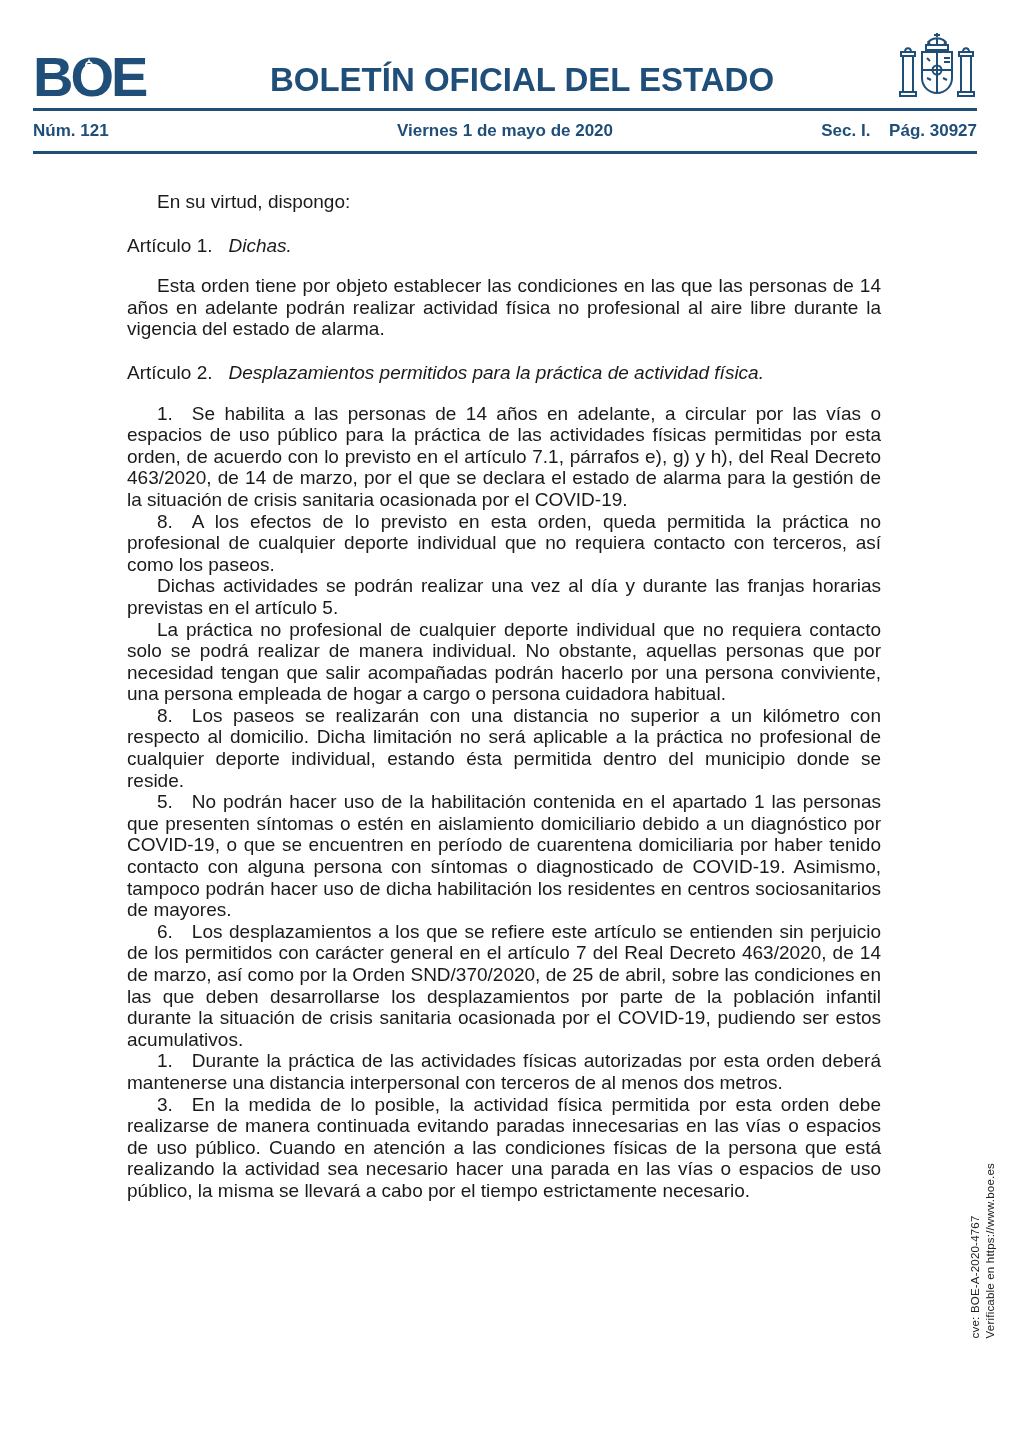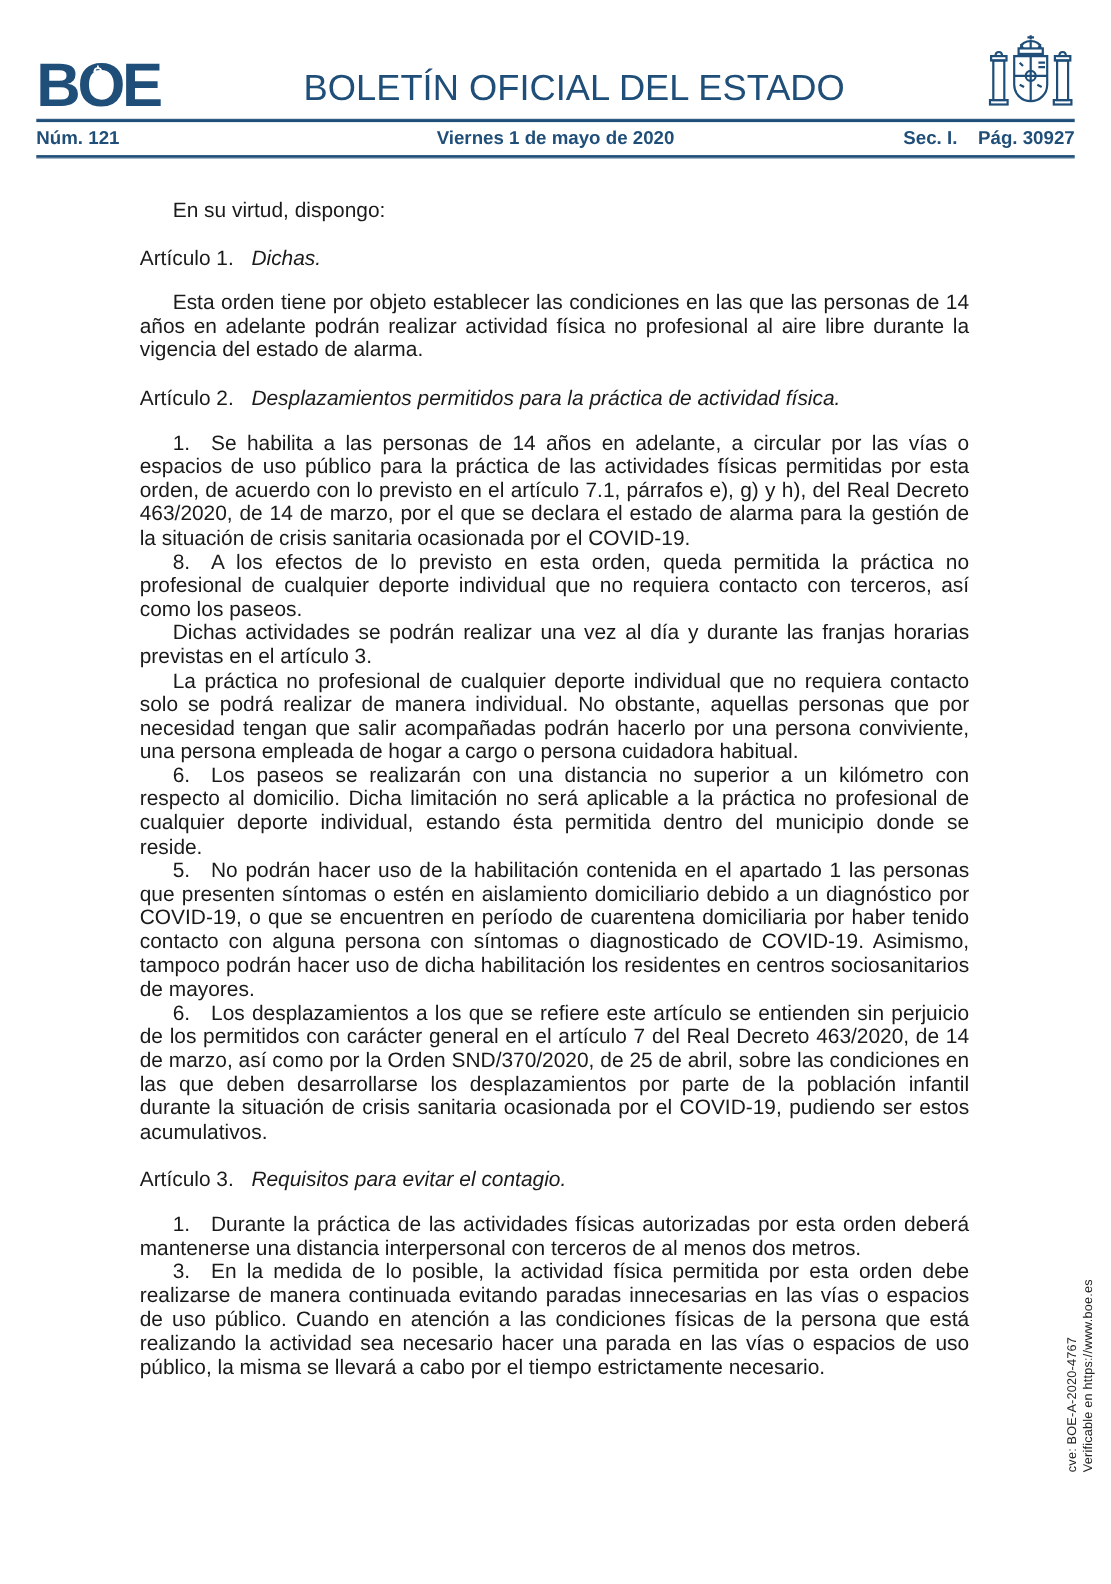--- a/index.html
+++ b/index.html
@@ -47,21 +47,21 @@
     width:24px;
     height:40px;
     pointer-events:none;
   }
   .masthead{
     flex:1 1 auto;
     margin:0 8px 8px 8px;
     text-align:center;
     color:var(--blue);
     font-size:33px;
-    font-weight:normal;
+    font-weight:bold;
     letter-spacing:0px;
     line-height:1;
     white-space:nowrap;
   }
   .coat-arms{
     flex:0 0 auto;
     width:84px;
     text-align:right;
     margin-bottom:-2px;
   }
@@ -73,21 +73,21 @@
   }
   .rule.bottom{
     border-top:2px solid var(--blue);
     border-bottom:1.5px solid var(--blue);
   }
   .header-meta{
     display:grid;
     grid-template-columns:1fr auto 1fr;
     align-items:center;
     padding:0 33px;
-    height:30px;
+    height:40px;
     color:var(--blue);
     font-size:17px;
     font-weight:bold;
     gap:44px;
   }
   .meta-left{justify-self:start;}
   .meta-center{justify-self:center;}
   .meta-right{justify-self:end;margin-left:20px;}
   .meta-right .pag{margin-left:14px;}
 
@@ -198,29 +198,26 @@
     <p class="para article-heading">
       <span>Artículo 1.</span><span class="article-title">Dichas.</span>
     </p>
     <p class="para">Esta orden tiene por objeto establecer las condiciones en las que las personas de 14 años en adelante podrán realizar actividad física no profesional al aire libre durante la vigencia del estado de alarma.</p>
 
     <p class="para article-heading">
       <span>Artículo 2.</span><span class="article-title">Desplazamientos permitidos para la práctica de actividad física.</span>
     </p>
     <p class="para">1. Se habilita a las personas de 14 años en adelante, a circular por las vías o espacios de uso público para la práctica de las actividades físicas permitidas por esta orden, de acuerdo con lo previsto en el artículo 7.1, párrafos e), g) y h), del Real Decreto 463/2020, de 14 de marzo, por el que se declara el estado de alarma para la gestión de la situación de crisis sanitaria ocasionada por el COVID-19.</p>
     <p class="para">8. A los efectos de lo previsto en esta orden, queda permitida la práctica no profesional de cualquier deporte individual que no requiera contacto con terceros, así como los paseos.</p>
-    <p class="para">Dichas actividades se podrán realizar una vez al día y durante las franjas horarias previstas en el artículo 3.</p>
+    <p class="para">Dichas actividades se podrán realizar una vez al día y durante las franjas horarias previstas en el artículo 5.</p>
     <p class="para">La práctica no profesional de cualquier deporte individual que no requiera contacto solo se podrá realizar de manera individual. No obstante, aquellas personas que por necesidad tengan que salir acompañadas podrán hacerlo por una persona conviviente, una persona empleada de hogar a cargo o persona cuidadora habitual.</p>
-    <p class="para">6. Los paseos se realizarán con una distancia no superior a un kilómetro con respecto al domicilio. Dicha limitación no será aplicable a la práctica no profesional de cualquier deporte individual, estando ésta permitida dentro del municipio donde se reside.</p>
+    <p class="para">8. Los paseos se realizarán con una distancia no superior a un kilómetro con respecto al domicilio. Dicha limitación no será aplicable a la práctica no profesional de cualquier deporte individual, estando ésta permitida dentro del municipio donde se reside.</p>
     <p class="para">5. No podrán hacer uso de la habilitación contenida en el apartado 1 las personas que presenten síntomas o estén en aislamiento domiciliario debido a un diagnóstico por COVID-19, o que se encuentren en período de cuarentena domiciliaria por haber tenido contacto con alguna persona con síntomas o diagnosticado de COVID-19. Asimismo, tampoco podrán hacer uso de dicha habilitación los residentes en centros sociosanitarios de mayores.</p>
     <p class="para">6. Los desplazamientos a los que se refiere este artículo se entienden sin perjuicio de los permitidos con carácter general en el artículo 7 del Real Decreto 463/2020, de 14 de marzo, así como por la Orden SND/370/2020, de 25 de abril, sobre las condiciones en las que deben desarrollarse los desplazamientos por parte de la población infantil durante la situación de crisis sanitaria ocasionada por el COVID-19, pudiendo ser estos acumulativos.</p>
 
-    <p class="para article-heading">
-      <span>Artículo 3.</span><span class="article-title">Requisitos para evitar el contagio.</span>
-    </p>
     <p class="para">1. Durante la práctica de las actividades físicas autorizadas por esta orden deberá mantenerse una distancia interpersonal con terceros de al menos dos metros.</p>
     <p class="para">3. En la medida de lo posible, la actividad física permitida por esta orden debe realizarse de manera continuada evitando paradas innecesarias en las vías o espacios de uso público. Cuando en atención a las condiciones físicas de la persona que está realizando la actividad sea necesario hacer una parada en las vías o espacios de uso público, la misma se llevará a cabo por el tiempo estrictamente necesario.</p>
 
   </main>
 
   <aside class="vertical-sidebar">
     <div>cve: BOE-A-2020-4767</div>
     <div>Verificable en https://www.boe.es</div>
   </aside>
 

